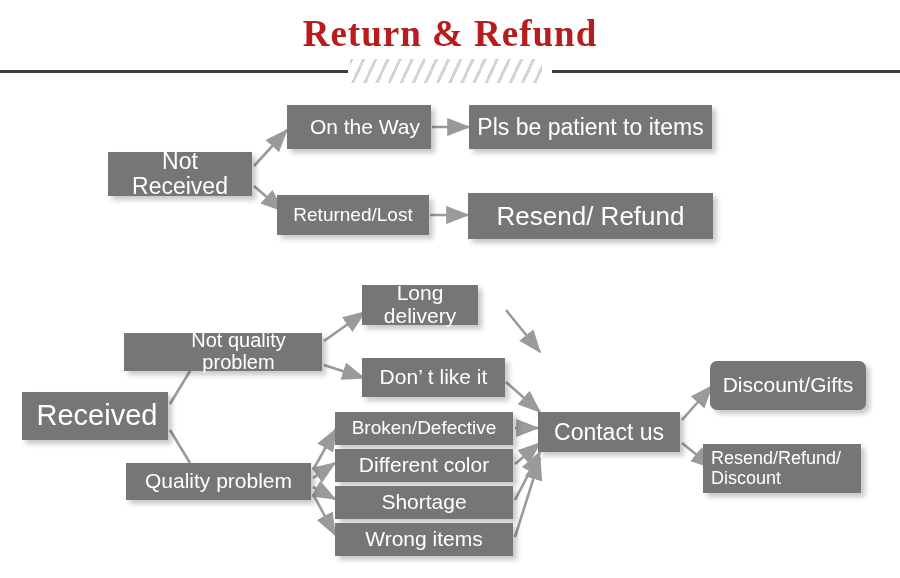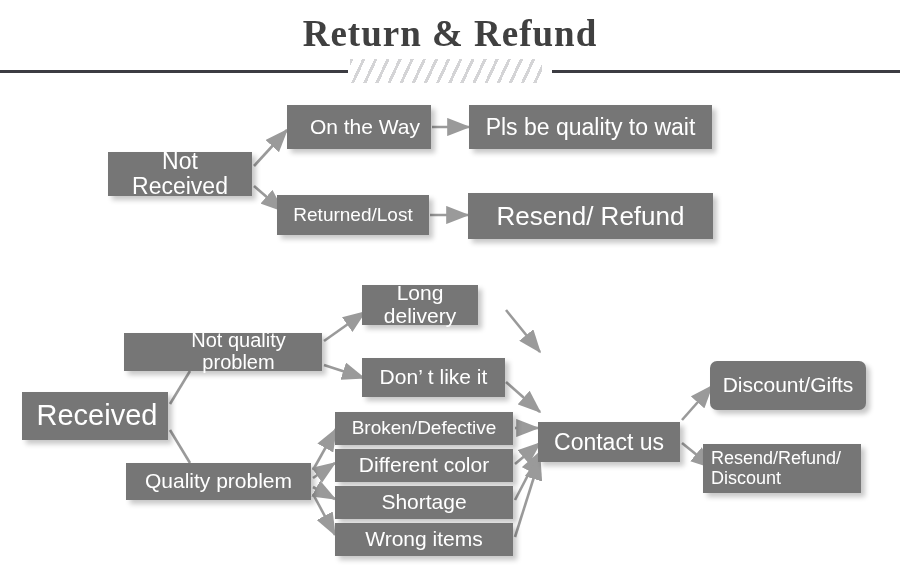--- a/index.html
+++ b/index.html
@@ -19,21 +19,21 @@
   
   #title {
     position: absolute;
     left: 0;
     top: 12px;
     width: 900px;
     text-align: center;
     font-family: "Liberation Serif", serif;
     font-size: 37px;
     font-weight: 700;
-    color: #404040;
+    color: #b91c1c;
     letter-spacing: 1px;
     white-space: pre;
   }
   .divider-line {
     position: absolute;
     height: 3px;
     background: #3c3c42;
     top: 70px;
   }
   #divider-left  { left: 0px;   width: 348px; }
@@ -126,21 +126,21 @@
     <g stroke="#9a9a9a" stroke-width="2.6" fill="none">
       <path d="M170,404 L190,371"></path>
       <path d="M170,430 L190,463"></path>
     </g>
   </svg>
 
   <div class="box" style="left:108px; top:152px; width:144px; height:44px; font-size:23px;">Not Received</div>
 
   <div class="box" style="left:287px; top:105px; width:144px; height:44px; font-size:21px;padding-left:20px;">On the Way</div>
 
-  <div class="box" style="left:469px; top:105px; width:243px; height:44px; font-size:23px;">Pls be quality to wait</div>
+  <div class="box" style="left:469px; top:105px; width:243px; height:44px; font-size:23px;">Pls be patient to items</div>
 
   <div class="box" style="left:277px; top:195px; width:152px; height:40px; font-size:19px;">Returned/Lost</div>
 
   <div class="box" style="left:468px; top:193px; width:245px; height:46px; font-size:26px;">Resend/ Refund</div>
 
   <div class="box" style="left:22px; top:392px; width:146px; height:48px; font-size:29px;padding-left:12px;">Received</div>
 
   <div class="box" style="left:124px; top:333px; width:198px; height:38px; font-size:20px;padding-left:39px;">Not quality problem</div>
 
   <div class="box" style="left:126px; top:463px; width:185px; height:37px; font-size:21px;">Quality problem</div>
@@ -150,20 +150,20 @@
   <div class="box" style="left:362px; top:358px; width:143px; height:39px; font-size:21px;">Don’  t like it</div>
 
   <div class="box" style="left:335px; top:412px; width:178px; height:33px; font-size:19px;">Broken/Defective</div>
 
   <div class="box" style="left:335px; top:449px; width:178px; height:33px; font-size:21px;">Different color</div>
 
   <div class="box" style="left:335px; top:486px; width:178px; height:33px; font-size:21px;">Shortage</div>
 
   <div class="box" style="left:335px; top:523px; width:178px; height:33px; font-size:21px;">Wrong items</div>
 
-  <div class="box" style="left:538px; top:412px; width:142px; height:40px; font-size:23px;margin-top:10px;">Contact us</div>
+  <div class="box" style="left:538px; top:412px; width:142px; height:40px; font-size:23px;">Contact us</div>
 
   <div class="box" style="left:710px; top:361px; width:156px; height:49px; font-size:21px;border-radius:7px;">Discount/Gifts</div>
 
   <div class="box left-align" style="left:703px; top:444px; width:158px; height:49px; font-size:18px;">Resend/Refund/
 Discount</div>
 
 </div>
 
 </body></html>

